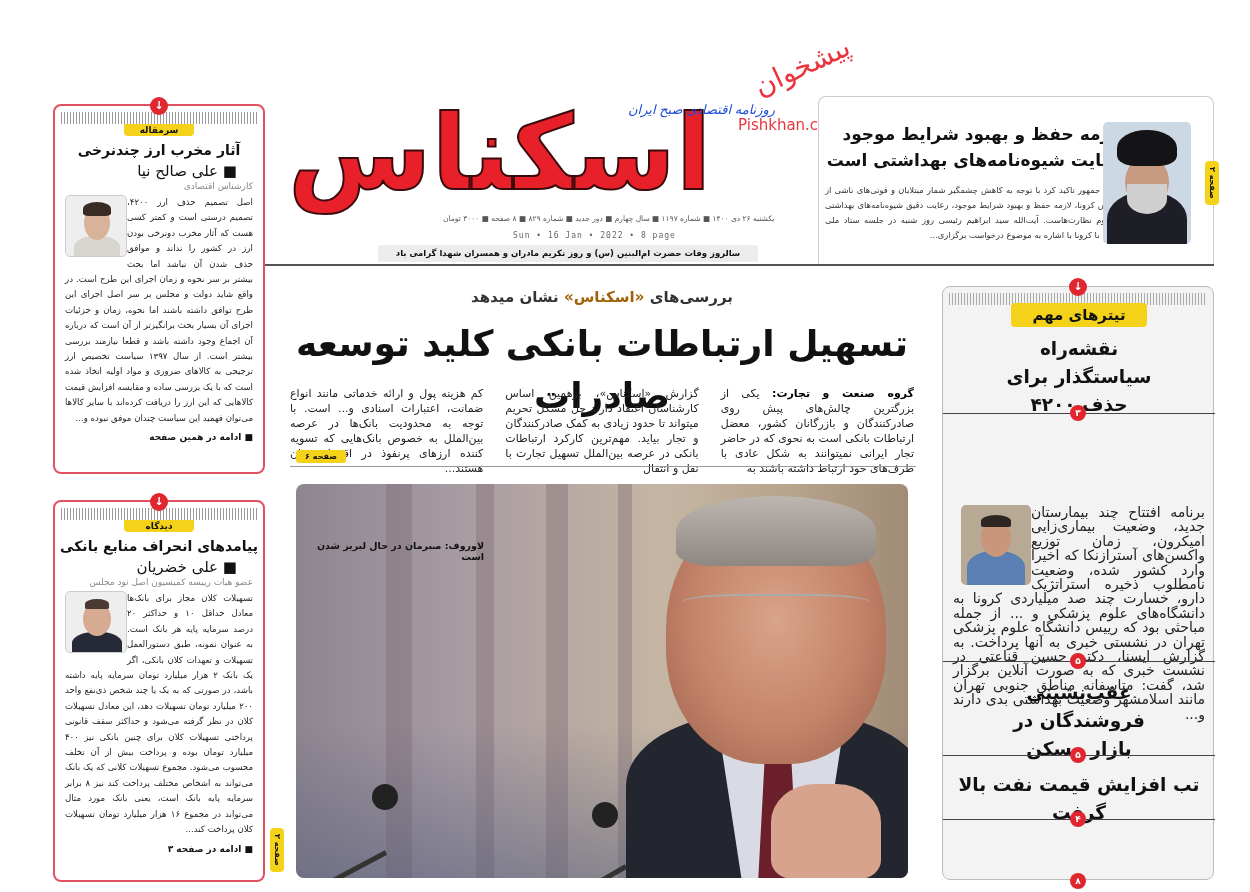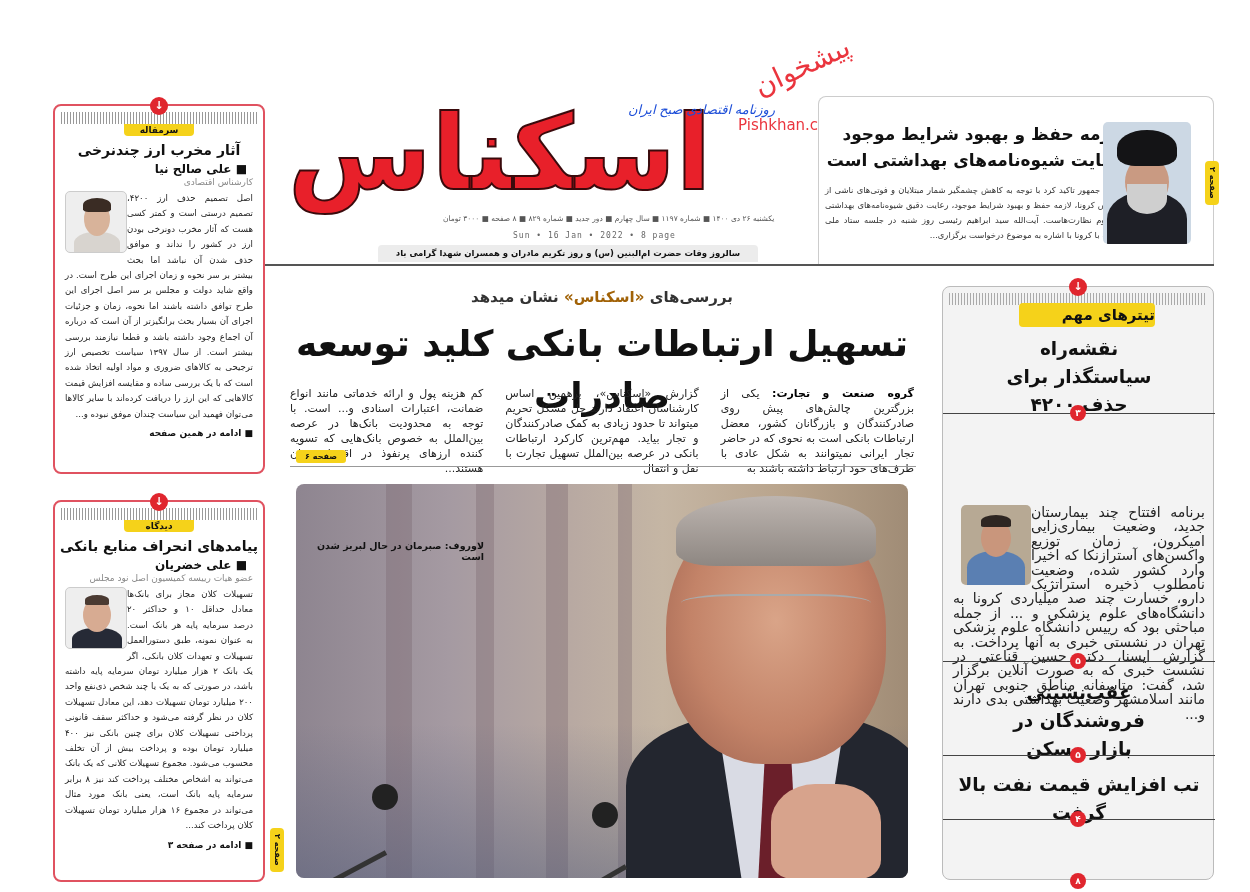--- a/index.html
+++ b/index.html
@@ -5,21 +5,21 @@
   * { box-sizing: border-box; margin: 0; padding: 0; }
   html, body { width: 1250px; height: 892px; background: #ffffff; overflow: hidden; }
   body { position: relative; font-family: "DejaVu Sans", sans-serif; color: #111; direction: rtl; }
 
   
   .lbox { position: absolute; left: 53px; width: 212px; border: 2px solid #e05260; border-radius: 8px; background: #fff; }
   .lbox .ruler { height: 12px; margin: 6px 6px 0 6px; background: repeating-linear-gradient(90deg, #999 0 1px, transparent 1px 3px); }
   .pin { position: absolute; top: -9px; left: 50%; margin-left: -9px; width: 18px; height: 18px; border-radius: 50%; background: #e0262e; color: #fff; font-size: 11px; line-height: 18px; text-align: center; font-weight: bold; }
   .kicker { display: block; width: 70px; margin: 0 auto; background: #f5d21a; text-align: center; font-size: 9px; font-weight: bold; padding: 1px 0; border-radius: 0 0 4px 4px; }
   .lbox h3 { font-size: 14px; font-weight: bold; text-align: center; margin: 6px 4px 4px; }
-  .author { font-size: 12px; font-weight: bold; margin: 4px 16px 0; }
+  .author { font-size: 15px; font-weight: normal; margin: 4px 26px 0; }
   .role { font-size: 9px; color: #888; margin: 1px 10px 4px; }
   .lbox .body { font-size: 8.6px; line-height: 15.4px; margin: 0 10px; text-align: justify; color: #222; }
   .thumb { float: left; width: 62px; height: 62px; margin: 0 0 2px 0; border-radius: 5px; border: 1px solid #ccc; overflow: hidden; position: relative; background: #eee; }
   .cont { font-size: 9px; font-weight: bold; margin: 6px 10px 8px; }
 
   
   .mast { position: absolute; left: 268px; top: 96px; width: 528px; height: 168px; }
   .logo { position: absolute; left: 20px; top: 2px; width: 500px; height: 110px; font-size: 104px; font-weight: bold; color: #e8202a; line-height: 110px; text-align: left; letter-spacing: -2px; -webkit-text-stroke: 2px #3a0a0c; }
   .slogan { position: absolute; left: 360px; top: 6px; font-size: 13px; font-style: italic; color: #1d4ed8; font-family: Liberation Sans, sans-serif; }
   .issue { position: absolute; left: 175px; top: 118px; font-size: 7.5px; color: #555; }
@@ -61,21 +61,21 @@
   .hand { position: absolute; left: 475px; top: 300px; width: 110px; height: 95px; border-radius: 40% 40% 20% 20%; background: #d7a38c; }
   .mic { position: absolute; width: 26px; height: 26px; border-radius: 50%; background: #222; }
   .micstem { position: absolute; height: 5px; background: #333; transform-origin: right center; }
   .ps-kicker { position: absolute; left: 18px; top: 56px; width: 170px; text-align: right; font-size: 9.5px; font-weight: bold; color: #111; }
   .ps-title { position: absolute; left: 10px; top: 92px; width: 210px; text-align: right; font-size: 25px; font-weight: bold; line-height: 38px; color: #111; text-shadow: 0 0 6px #fff, 0 0 3px #fff; }
   .tab-p2 { left: 270px; top: 828px; width: 14px; height: 44px; }
 
   
   .rbox { position: absolute; left: 942px; top: 286px; width: 272px; height: 594px; border: 1px solid #bbb; border-radius: 8px; background: #f3f3f3; }
   .rbox .ruler { height: 12px; margin: 6px 6px 0 6px; background: repeating-linear-gradient(90deg, #aaa 0 1px, transparent 1px 3px); }
-  .rkicker { position: absolute; left: 76px; top: 16px; width: 136px; height: 24px; background: #f5d21a; border-radius: 4px; font-size: 15px; font-weight: bold; line-height: 24px; }
+  .rkicker { position: absolute; left: 68px; top: 16px; width: 136px; height: 24px; background: #f5d21a; border-radius: 4px; font-size: 15px; font-weight: bold; text-align: center; line-height: 24px; }
   .rh { position: absolute; left: 0; width: 272px; text-align: center; font-size: 18.5px; font-weight: bold; line-height: 28px; }
   .rsep { position: absolute; left: 0; width: 272px; height: 1px; background: #444; }
   .rnum { position: absolute; left: 127px; width: 16px; height: 16px; margin-top: -8px; border-radius: 50%; background: #e0262e; color: #fff; font-size: 9px; line-height: 16px; text-align: center; font-weight: bold; }
   .rbody { position: absolute; left: 10px; top: 218px; width: 252px; font-size: 14px; line-height: 14.4px; color: #222; text-align: justify; }
   .rthumb { float: left; width: 70px; height: 80px; margin: 0 0 2px 8px; border-radius: 5px; overflow: hidden; position: relative; background: #b7a994; }
 
   .avatar-head { position: absolute; border-radius: 50%; }
   .avatar-body { position: absolute; border-radius: 45% 45% 0 0; }
 </style>
 </head>

